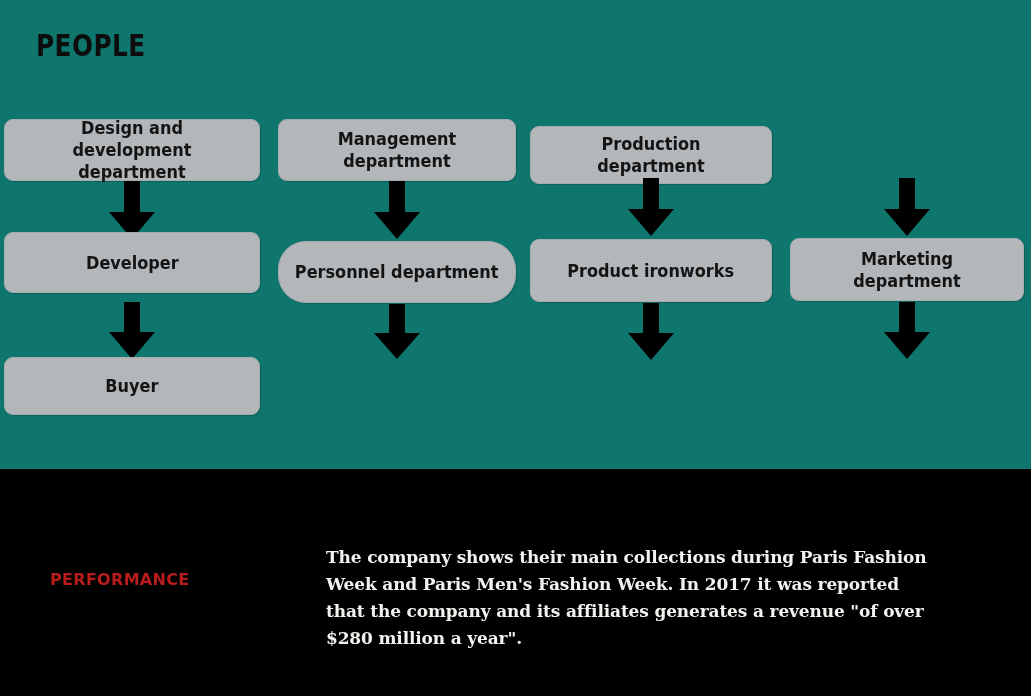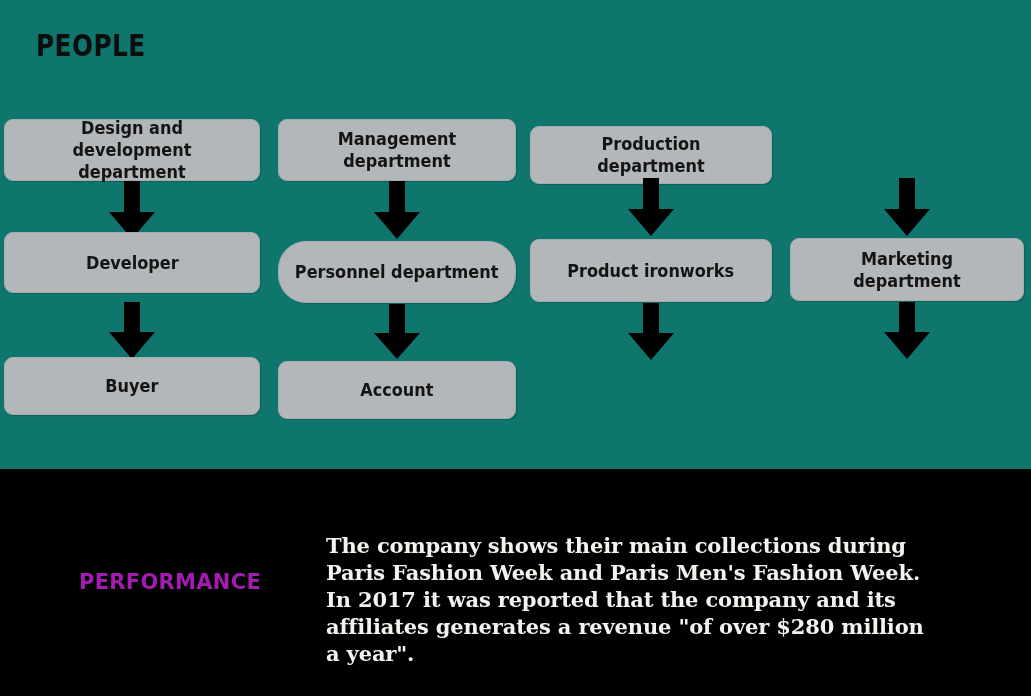--- a/index.html
+++ b/index.html
@@ -92,37 +92,36 @@
     width: 1031px;
     height: 227px;
     background: #000000;
   }
 
   #performance-label {
     position: absolute;
     left: 50px;
     top: 570px;
     width: 240px;
-    text-align: center;
-    color: #a21caf;
-    font-family: "DejaVu Sans", sans-serif;
-    font-weight: bold;
-    font-size: 21px;
+    color: #b91c1c;
+    font-family: "DejaVu Sans", sans-serif;
+    font-weight: bold;
+    font-size: 16px;
     letter-spacing: 0.3px;
   }
 
   #performance-body {
     position: absolute;
     left: 326px;
-    top: 532px;
+    top: 544px;
     width: 615px;
     color: #f4f2ef;
     font-family: "DejaVu Serif", serif;
     font-weight: bold;
-    font-size: 21px;
+    font-size: 17px;
     line-height: 27px;
     letter-spacing: -0.15px;
   }
 </style>
 </head>
 <body>
 
 <div id="people-section">
 
   <div id="page-title">PEOPLE</div>
@@ -161,23 +160,20 @@
           </svg>
       </div>
       <div class="flow-box" style="top:131px; height:62px;border-radius:28px;">
         <span class="box-text">Personnel department</span>
       </div>
       <div class="flow-arrow" style="left:96px; top:194px;">
         <svg width="46" height="55" viewBox="0 0 46 55">
             <polygon points="15,0 31,0 31,29 46,29 23,55 0,29 15,29" fill="#000000"></polygon>
           </svg>
       </div>
-      <div class="flow-box" style="top:251px; height:58px;">
-        <span class="box-text">Account</span>
-      </div>
     </div>
 
     <div class="flow-column" style="left:530px; width:242px;">
       <div class="flow-box" style="top:16px; height:58px;">
         <span class="box-text">Production department</span>
       </div>
       <div class="flow-arrow" style="left:98px; top:68px;">
         <svg width="46" height="58" viewBox="0 0 46 58">
             <polygon points="15,0 31,0 31,31 46,31 23,58 0,31 15,31" fill="#000000"></polygon>
           </svg>

